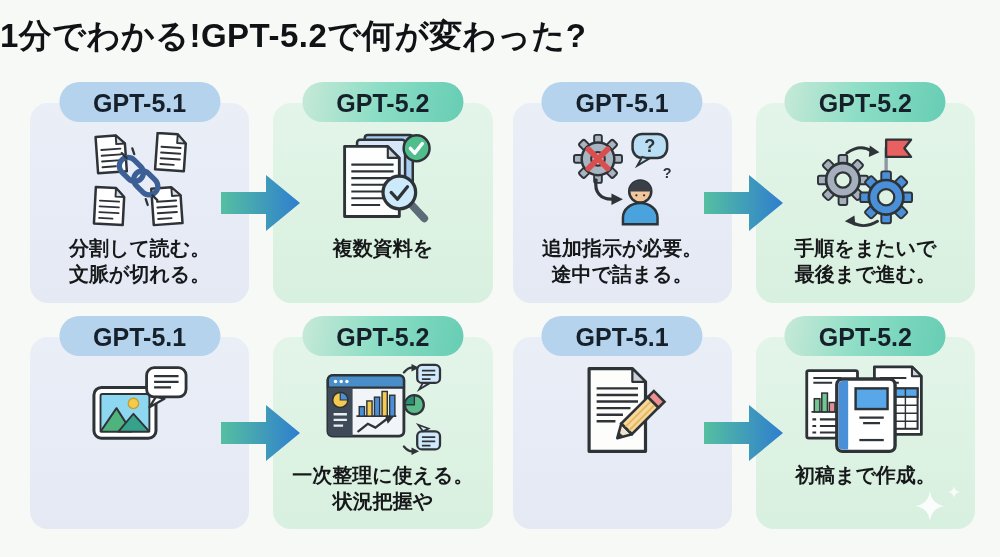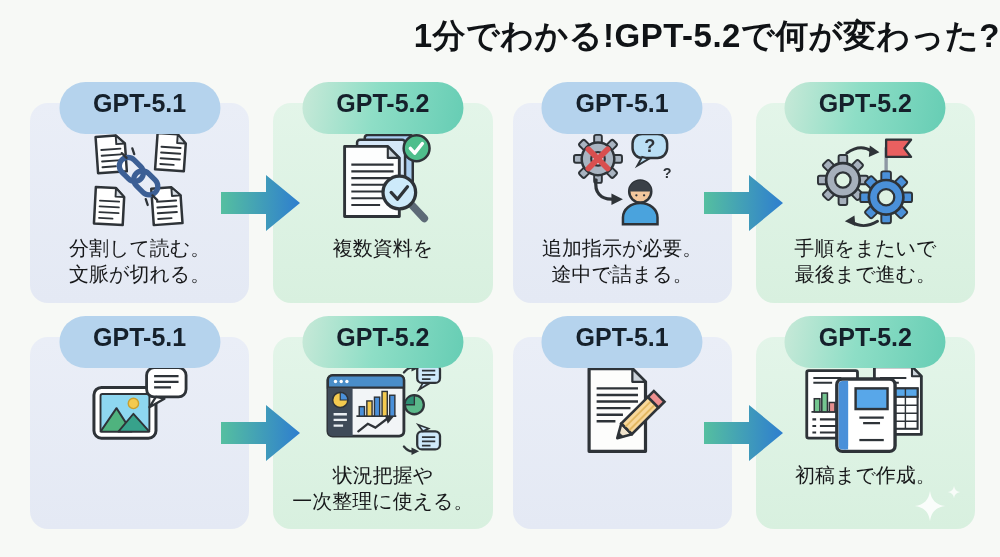--- a/index.html
+++ b/index.html
@@ -4,44 +4,44 @@
 <style>
   html,body{margin:0;padding:0;}
   body{
     width:1000px;height:557px;overflow:hidden;
     background:#f7f9f6;
     font-family:"Liberation Sans","DejaVu Sans",sans-serif;
     -webkit-font-smoothing:antialiased;
   }
   .page{position:relative;width:1000px;height:557px;background:#f7f9f6;}
   .title{
-    margin:14px 0 0;text-align:right;
+    margin:14px 0 0;text-align:left;
     font-size:33px;font-weight:800;color:#101316;letter-spacing:.5px;
   }
   .board{display:flex;flex-direction:column;gap:34px;margin-top:44px;padding:0 25px 0 30px;}
   .row{display:flex;gap:20px;}
   .pair{flex:1;display:flex;gap:24px;position:relative;}
   .card{
     flex:1;position:relative;border-radius:18px;
     display:flex;flex-direction:column;align-items:center;
     height:200px;
   }
   .row2 .card{height:192px;}
   .card.old{background:linear-gradient(180deg,#eaeef7 0%,#e4e9f4 100%);}
   .card.new{background:linear-gradient(180deg,#e3f5e9 0%,#d8f0df 100%);}
   .pill{
     position:absolute;top:-21px;left:50%;transform:translateX(-50%);
-    height:52px;line-height:42px;padding:0 34px;border-radius:999px;
+    height:40px;line-height:42px;padding:0 34px;border-radius:999px;
     font-size:25px;font-weight:800;color:#15202b;white-space:nowrap;z-index:2;
   }
   .pill.old{background:#b5d3ed;}
   .pill.new{background:linear-gradient(100deg,#c8e9d8 0%,#8edec6 45%,#66cdb4 100%);}
   .icon-wrap{margin-top:27px;height:100px;display:flex;align-items:center;justify-content:center;}
   .row2 .icon-wrap{margin-top:25px;height:95px;}
-  .caption{margin-top:5px;text-align:center;font-size:20px;font-weight:400;color:#17181a;line-height:1.3;}
+  .caption{margin-top:5px;text-align:center;font-size:20px;font-weight:700;color:#17181a;line-height:1.3;}
   .caption span{display:block;}
   .arrow{
     position:absolute;left:50%;top:50%;transform:translate(-50%,-50%);
     width:80px;height:66px;z-index:3;
   }
   .sparkle{position:absolute;}
 </style>
 </head>
 <body>
 
@@ -280,22 +280,22 @@
               <rect x="98" y="73" width="24" height="19" rx="5" fill="#cfe9fa" stroke="#2e3338" stroke-width="2.4"></rect>
               <path d="M104,73 l-5,-7 l11,4 z" fill="#cfe9fa" stroke="#2e3338" stroke-width="1.8"></path>
               <path d="M103,79 h14 M103,83.5 h14 M103,88 h9" stroke="#2e3338" stroke-width="1.8"></path>
               <path d="M84,11 q5,-6 10,-5" stroke="#2e3338" stroke-width="2.4" fill="none" stroke-linecap="round"></path>
               <polygon points="92,2 100,6 92,10" fill="#2e3338"></polygon>
               <path d="M84,89 q5,6 10,5" stroke="#2e3338" stroke-width="2.4" fill="none" stroke-linecap="round"></path>
               <polygon points="92,98 100,94 92,90" fill="#2e3338"></polygon>
             </svg>
           </div>
           <div class="caption">
+            <span>一次整理に使える。</span>
             <span>状況把握や</span>
-            <span>一次整理に使える。</span>
           </div>
         </div>
       </div>
 
       <div class="pair">
         <div class="card old">
           <div class="pill old">GPT-5.1</div>
           <div class="icon-wrap">
             <svg viewBox="0 0 110 100" width="104" height="94">
               <path d="M20,6 h46 l14,14 v74 h-60 z" fill="#fdfdfc" stroke="#2e3338" stroke-width="3.4" stroke-linejoin="round"></path>

